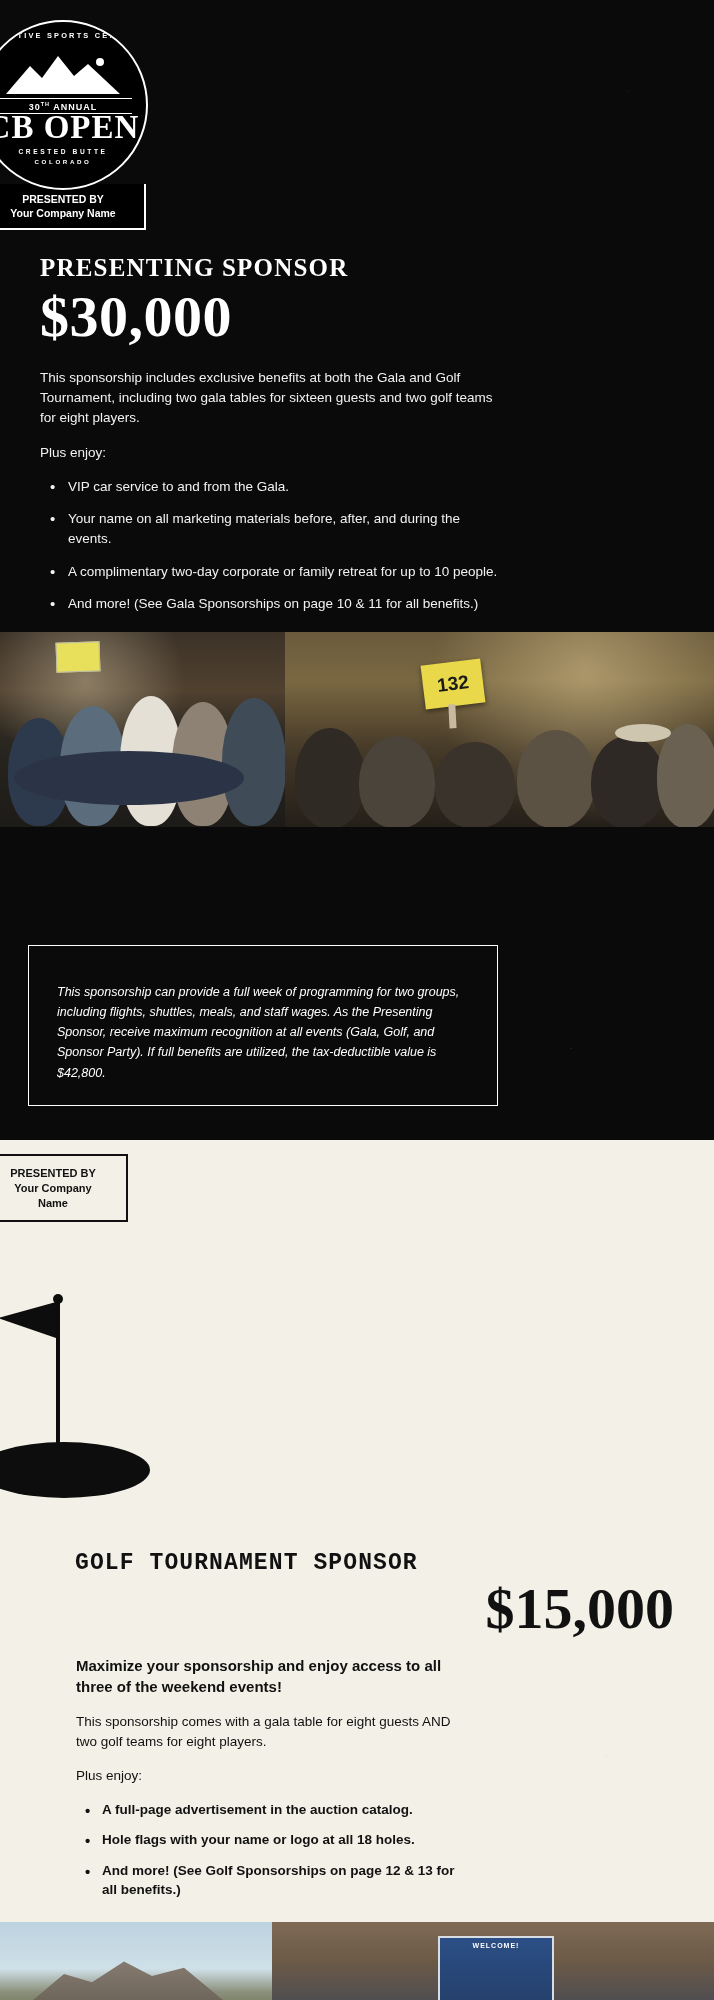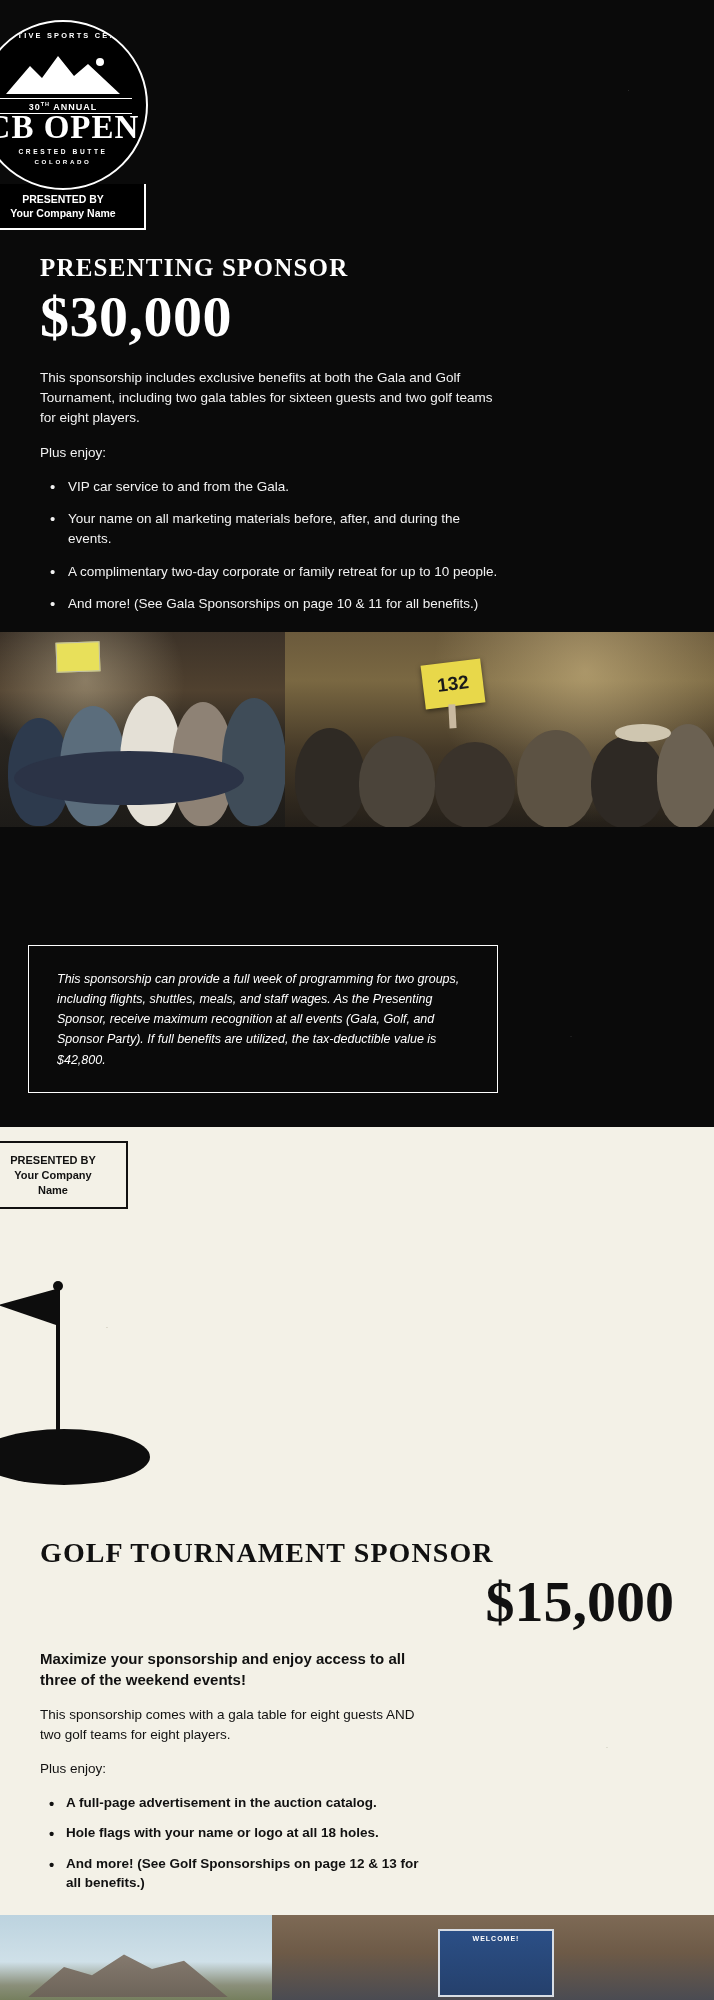--- a/index.html
+++ b/index.html
@@ -202,21 +202,21 @@
     position: absolute;
     border-radius: 50% 50% 45% 45%;
   }
 
   
   .quote-wrap1 {
     padding: 118px 28px 34px 28px;
   }
   .quote-box {
     border: 1.6px solid #fff;
-    padding: 23px 28px 22px 28px;
+    padding: 36px 28px 22px 28px;
     font-style: italic;
     font-size: 12.5px;
     line-height: 1.62;
     color: #fff;
     max-width: 470px;
   }
 
   
   .sec-light {
     position: relative;
@@ -254,34 +254,35 @@
   }
   .golf-art {
     position: absolute;
     right: 28px; top: 86px;
     width: 180px; height: 210px;
     z-index: 3;
   }
 
   .s2-head { padding: 128px 40px 0 40px; }
   .kicker2 {
-    font-family: Liberation Serif, serif;
-    font-weight: bold;
-    font-size: 28px;
+    font-family: Liberation Mono, monospace;
+    font-weight: bold;
+    font-size: 23px;
     letter-spacing: 1.1px;
+    margin-left: 35px;
   }
   .price2 {
     font-family: "Liberation Serif", serif;
     font-weight: bold;
     font-size: 58px;
     line-height: 1.0;
     margin-top: 4px;
     text-align: right;
   }
-  .s2-body { padding: 18px 40px 0 40px; width: 470px; }
+  .s2-body { padding: 18px 40px 0 40px; width: 470px; margin-left: 36px; }
   .lead {
     font-size: 15px;
     font-weight: bold;
     line-height: 1.38;
     margin-bottom: 14px;
   }
   .s2-body p { font-size: 13.5px; line-height: 1.5; margin-bottom: 14px; }
   .bullets2 { list-style: none; margin-top: 2px; }
   .bullets2 li {
     position: relative;

